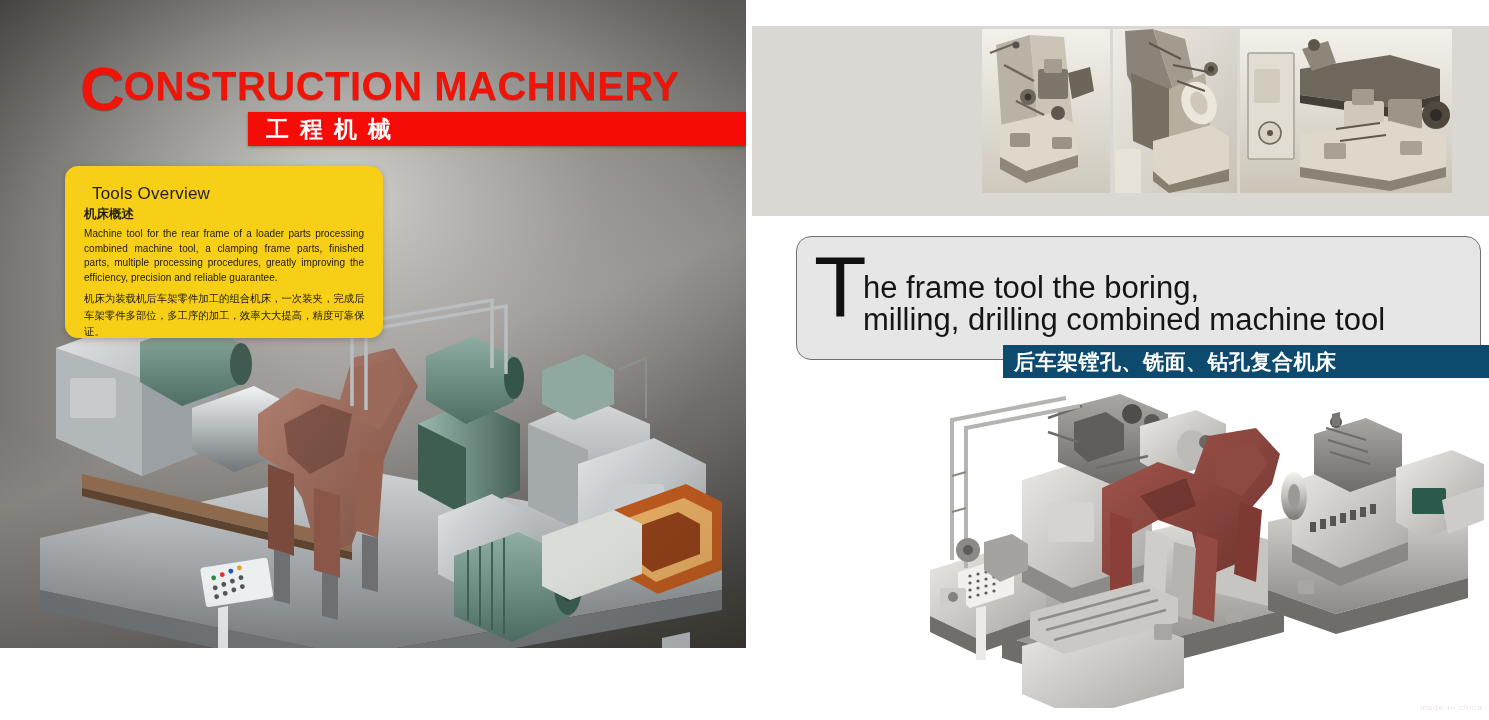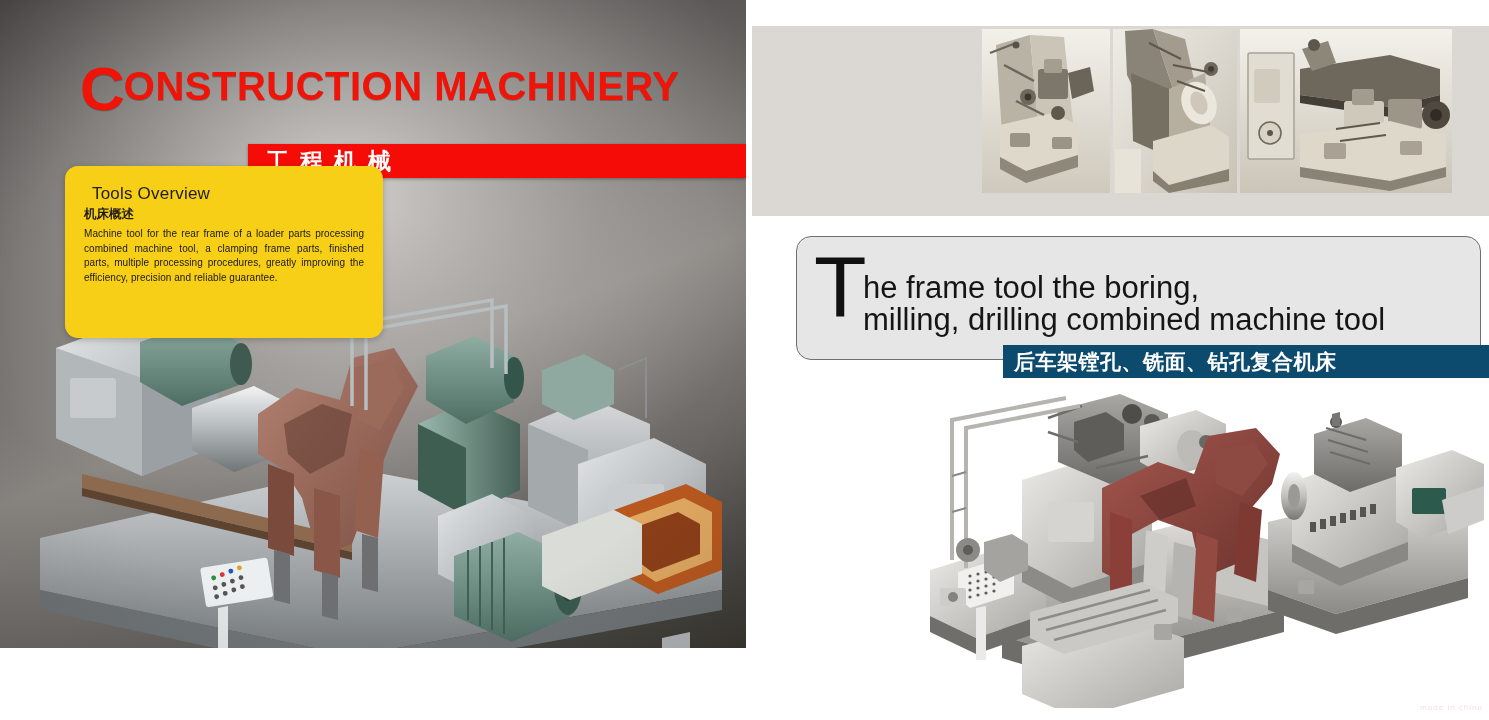--- a/index.html
+++ b/index.html
@@ -20,21 +20,21 @@
   #title-wrap{position:absolute;left:80px;top:58px;white-space:nowrap;}
   .cap{font-family:"Liberation Sans",sans-serif;font-weight:bold;color:#f01408;
     font-size:62px;line-height:62px;letter-spacing:-1px;display:inline-block;vertical-align:-10px;
     text-shadow:0 1px 0 rgba(0,0,0,.25);}
   .rest{font-family:"Liberation Sans",sans-serif;font-weight:bold;color:#f01408;
     font-size:40px;line-height:40px;letter-spacing:.5px;display:inline-block;
     text-shadow:0 1px 0 rgba(0,0,0,.25);}
 
   
   #cn-banner{position:absolute;left:248px;top:112px;width:498px;height:34px;background:#f60c06;
-    box-shadow:0 1px 3px rgba(0,0,0,.35);margin-top:32px;}
+    box-shadow:0 1px 3px rgba(0,0,0,.35);}
   #cn-banner-text{position:absolute;left:18px;top:3px;color:#ffffff;font-size:23px;
     font-weight:bold;letter-spacing:11px;line-height:28px;font-family:"DejaVu Sans",sans-serif;}
 
   
   #yellow-card{position:absolute;left:65px;top:166px;width:318px;height:172px;background:#f7cf17;
     border-radius:13px;box-shadow:0 2px 6px rgba(0,0,0,.22);}
   #overview-title{position:absolute;left:19px;top:18px;font-size:17px;color:#201c17;
     font-family:"Liberation Sans",sans-serif;letter-spacing:.2px;margin-left:8px;}
   #overview-title-cn{position:absolute;left:19px;top:40px;font-size:12.5px;color:#201c17;
     font-weight:bold;font-family:"DejaVu Sans",sans-serif;}
@@ -217,20 +217,21 @@
     </div>
 
     <div id="cn-banner">
       <div id="cn-banner-text">工程机械</div>
     </div>
 
     <div id="yellow-card">
       <div id="overview-title">Tools Overview</div>
       <div id="overview-title-cn">机床概述</div>
       <div id="overview-en">Machine tool for the rear frame of a loader parts processing combined machine tool, a clamping frame parts, finished parts, multiple processing procedures, greatly improving the efficiency, precision and reliable guarantee.</div>
+      <div id="overview-cn">机床为装载机后车架零件加工的组合机床，一次装夹，完成后车架零件多部位，多工序的加工，效率大大提高，精度可靠保证。</div>
     </div>
   </div>
 
   <div id="right-panel">
 
     <div id="gray-strip"></div>
 
     <div id="photo-row">
       <div class="ph ph1">
         <svg width="128" height="164" viewBox="0 0 128 164">

